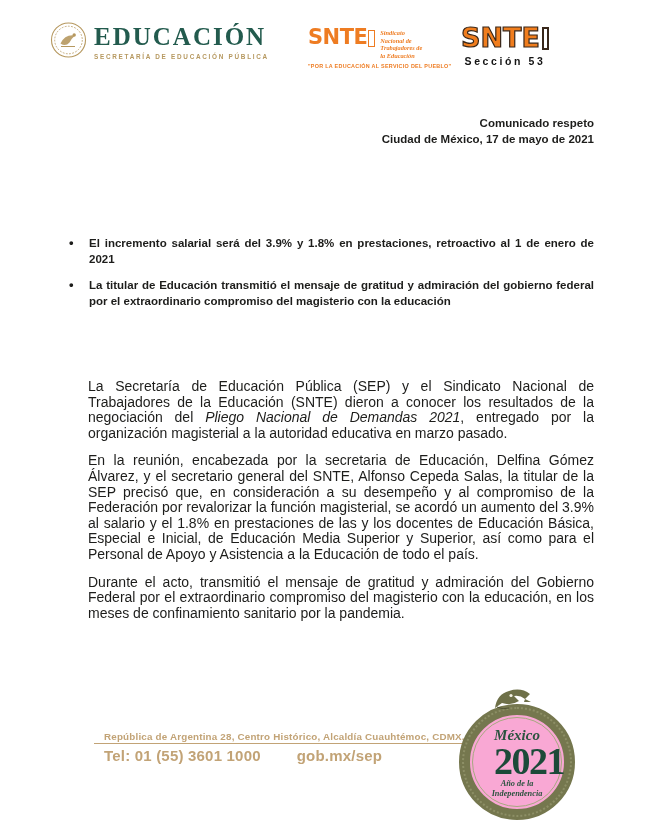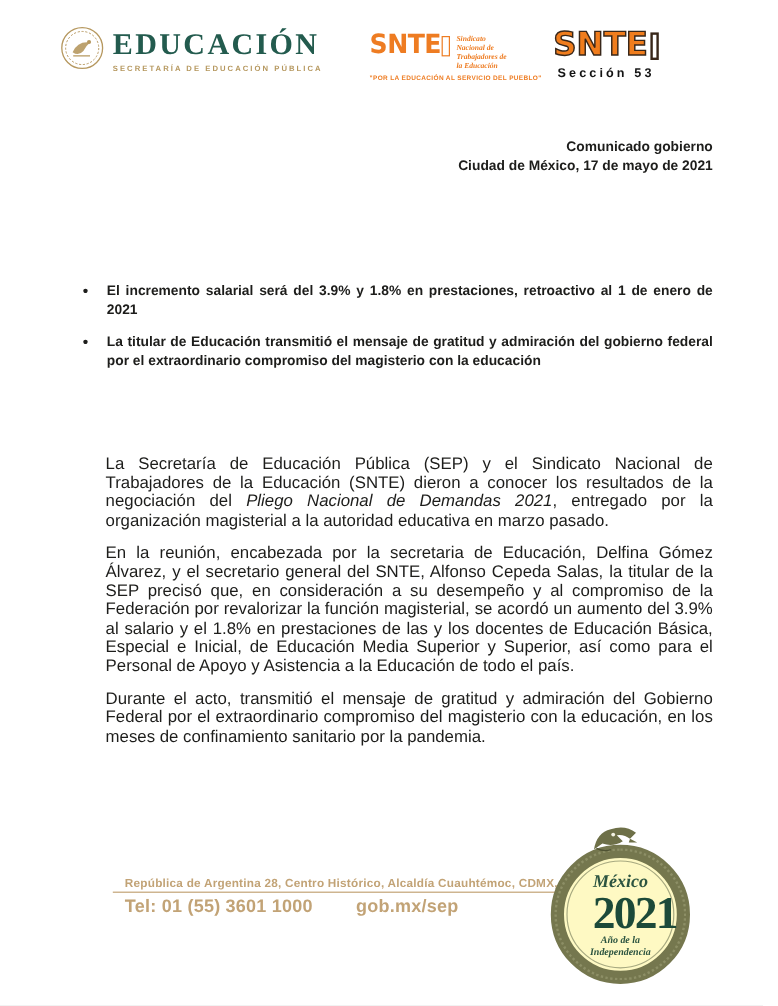--- a/index.html
+++ b/index.html
@@ -75,21 +75,21 @@
   }
   .footer-contact{
     position:absolute;top:747px;left:104px;color:#c2a376;font-size:15px;font-weight:bold;letter-spacing:.2px;
   }
   .footer-web{margin-left:36px;}
 
   .badge-wrap{position:absolute;top:690px;left:455px;width:126px;height:126px;}
   .serpent-head{position:absolute;top:-4px;left:36px;z-index:2;}
   .badge{
     position:absolute;top:14px;left:4px;width:94px;height:94px;border-radius:50%;
-    border:11px solid #75774e;background:#fef9c3;text-align:center;z-index:1;
+    border:11px solid #75774e;background:#f9a8d4;text-align:center;z-index:1;
   }
   .badge::before{
     content:"";position:absolute;top:-8px;left:-8px;right:-8px;bottom:-8px;
     border-radius:50%;border:2px dotted #8d8f66;
   }
   .badge::after{
     content:"";position:absolute;top:2px;left:2px;right:2px;bottom:2px;
     border-radius:50%;border:1px solid #a7a980;
   }
   .badge-country{
@@ -137,21 +137,21 @@
 
   <div class="seccion-logo">
     <div class="seccion-top">
       <span class="seccion-acronym">SNTE</span>
       <span class="seccion-book"></span>
     </div>
     <div class="seccion-label">Sección 53</div>
   </div>
 
   <div class="meta">
-    <div>Comunicado gobierno</div>
+    <div>Comunicado respeto</div>
     <div>Ciudad de México, 17 de mayo de 2021</div>
   </div>
 
 
   <ul class="bullets">
     <li>El incremento salarial será del 3.9% y 1.8% en prestaciones, retroactivo al 1 de enero de 2021</li>
     <li>La titular de Educación transmitió el mensaje de gratitud y admiración del gobierno federal por el extraordinario compromiso del magisterio con la educación</li>
   </ul>
 
   <div class="body-text">

